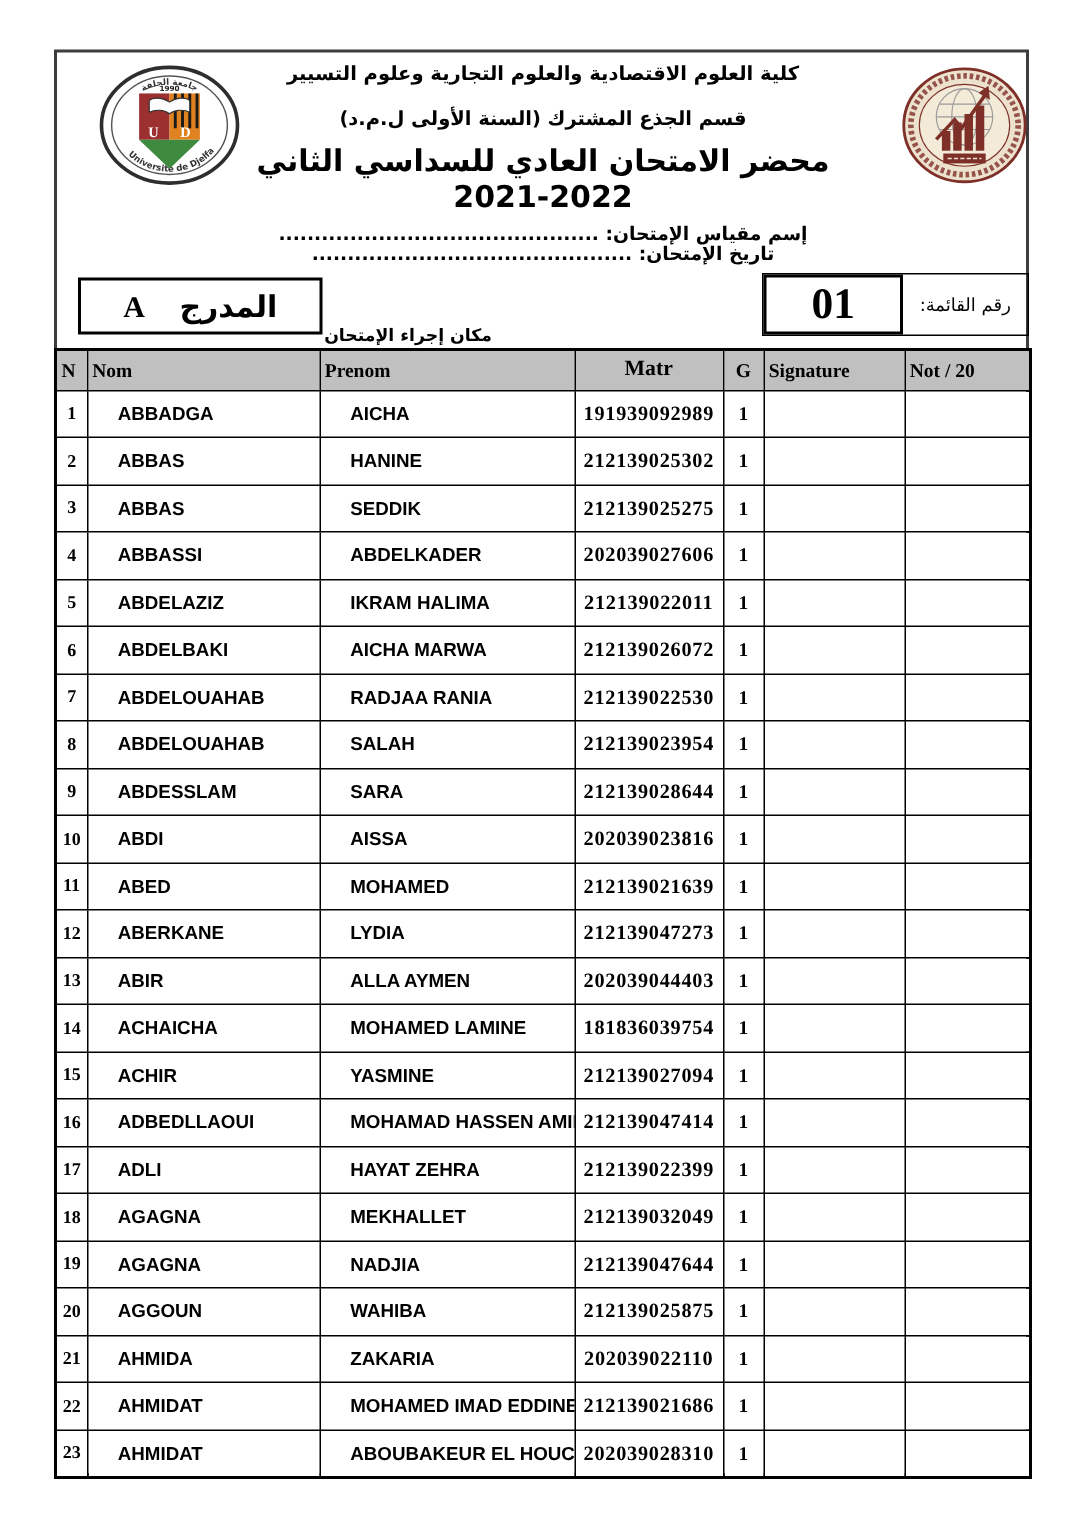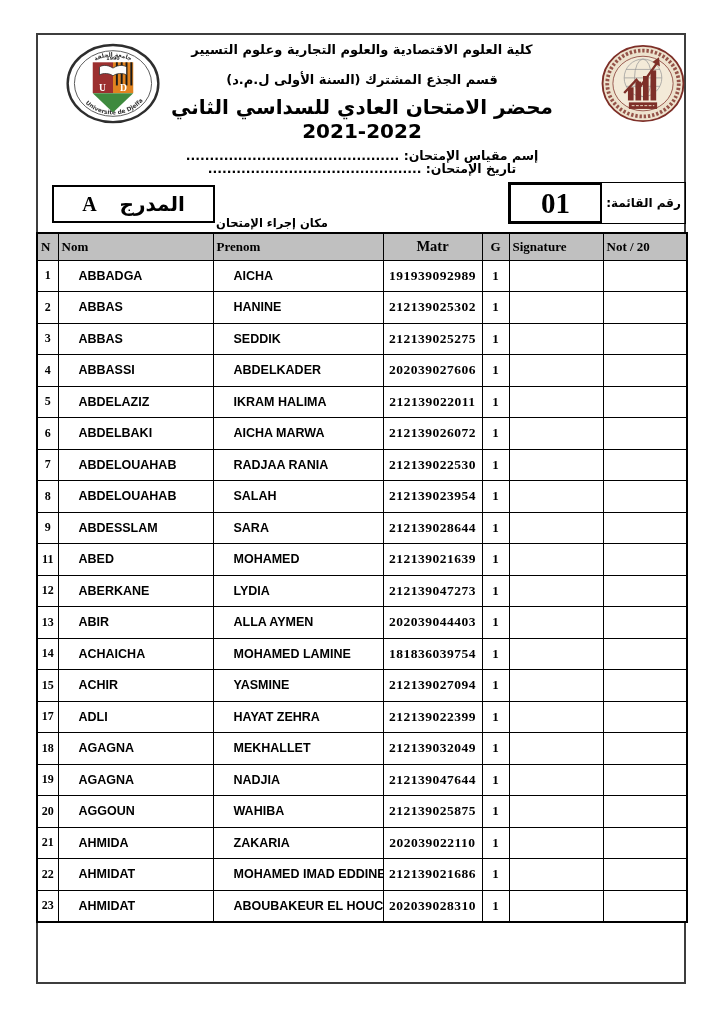--- a/index.html
+++ b/index.html
@@ -37,21 +37,21 @@
     position:absolute;left:470px;top:147px;width:176px;height:40px;
     border:1px solid #000;display:flex;direction:ltr;
   }
   .list-num{
     width:93px;border-right:1px solid #000;display:flex;align-items:center;justify-content:center;
     font-family:"Liberation Serif",serif;font-weight:bold;font-size:29px;border:2px solid #000;
     box-sizing:border-box;height:100%;
   }
   .list-label{
     flex:1;display:flex;align-items:center;justify-content:center;direction:rtl;
-    font-weight:bold;font-size:12px;
+    font-weight:normal;font-size:12px;
   }
   
   table.roster{
     position:absolute;left:-2px;top:197px;width:650px;
     border-collapse:collapse;table-layout:fixed;border:2px solid #000;
   }
   .roster th,.roster td{
     border:1px solid #000;overflow:hidden;white-space:nowrap;padding:0 3px;box-sizing:border-box;
   }
   .roster thead tr{height:27px;background:#c0c0c0;}
@@ -233,20 +233,29 @@
         <tr>
       <td class="cell-n">9</td>
       <td class="cell-name">ABDESSLAM</td>
       <td class="cell-name">SARA</td>
       <td class="cell-matr">212139028644</td>
       <td class="cell-g">1</td>
       <td class="cell-sig"></td>
       <td class="cell-note"></td>
     </tr>
         <tr>
+      <td class="cell-n">10</td>
+      <td class="cell-name">ABDI</td>
+      <td class="cell-name">AISSA</td>
+      <td class="cell-matr">202039023816</td>
+      <td class="cell-g">1</td>
+      <td class="cell-sig"></td>
+      <td class="cell-note"></td>
+    </tr>
+        <tr>
       <td class="cell-n">11</td>
       <td class="cell-name">ABED</td>
       <td class="cell-name">MOHAMED</td>
       <td class="cell-matr">212139021639</td>
       <td class="cell-g">1</td>
       <td class="cell-sig"></td>
       <td class="cell-note"></td>
     </tr>
         <tr>
       <td class="cell-n">12</td>
@@ -278,20 +287,29 @@
         <tr>
       <td class="cell-n">15</td>
       <td class="cell-name">ACHIR</td>
       <td class="cell-name">YASMINE</td>
       <td class="cell-matr">212139027094</td>
       <td class="cell-g">1</td>
       <td class="cell-sig"></td>
       <td class="cell-note"></td>
     </tr>
         <tr>
+      <td class="cell-n">16</td>
+      <td class="cell-name">ADBEDLLAOUI</td>
+      <td class="cell-name">MOHAMAD HASSEN AMINE</td>
+      <td class="cell-matr">212139047414</td>
+      <td class="cell-g">1</td>
+      <td class="cell-sig"></td>
+      <td class="cell-note"></td>
+    </tr>
+        <tr>
       <td class="cell-n">17</td>
       <td class="cell-name">ADLI</td>
       <td class="cell-name">HAYAT ZEHRA</td>
       <td class="cell-matr">212139022399</td>
       <td class="cell-g">1</td>
       <td class="cell-sig"></td>
       <td class="cell-note"></td>
     </tr>
         <tr>
       <td class="cell-n">18</td>

